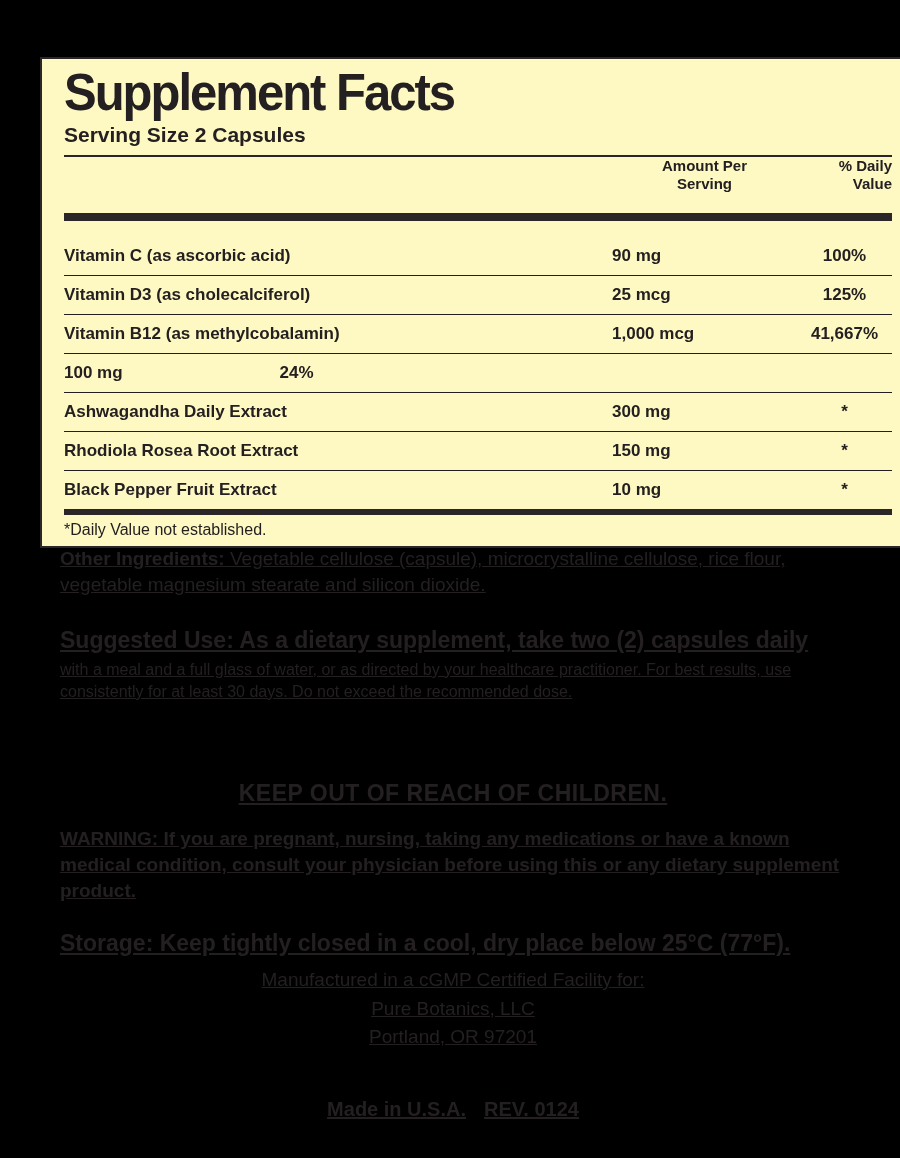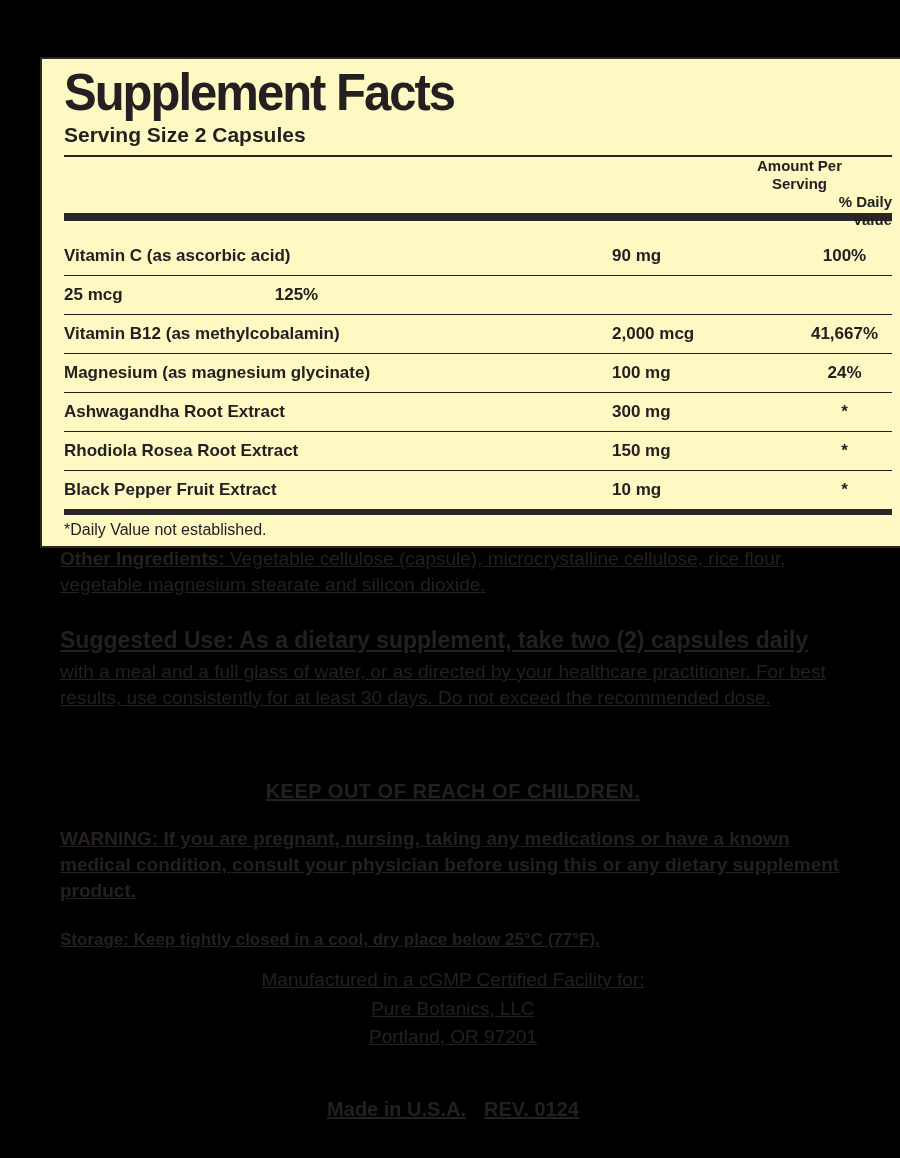--- a/index.html
+++ b/index.html
@@ -12,45 +12,45 @@
     position:absolute;left:40px;top:57px;width:876px;height:491px;
     border:2px solid #2b2728;box-sizing:border-box;background:#fef9c3;
   }
   .panel-inner{position:absolute;left:22px;right:22px;top:8px;}
   .sf-title{
     font-weight:bold;font-size:49px;letter-spacing:-2px;line-height:1.0;
     transform:scaleY(1.04);transform-origin:left top;white-space:nowrap;
   }
   .sf-serving{font-weight:bold;font-size:21px;margin-top:7px;white-space:nowrap;}
   .rule-thin{height:0;border-top:2px solid #2b2728;margin-top:8px;}
-  .hdr-row{display:flex;align-items:flex-end;height:52px;flex-direction:column;}
+  .hdr-row{display:flex;align-items:flex-start;height:52px;}
   .hdr-spacer{flex:1;}
   .hdr-amt{width:185px;text-align:center;font-weight:bold;font-size:15px;line-height:1.2;white-space:pre-line;}
   .hdr-dv{width:95px;text-align:right;font-weight:bold;font-size:15px;line-height:1.2;white-space:pre-line;}
   .rule-thick{height:8px;background:#2b2728;margin-top:4px;}
   .rows{margin-top:16px;}
   .row{
     display:flex;align-items:center;height:38px;font-size:17px;
     border-bottom:1px solid #231f20;
   }
   .row:last-child{border-bottom:none;}
   .row .name{flex:1;font-weight:bold;white-space:nowrap;overflow:hidden;}
   .row .amt{width:185px;font-weight:bold;white-space:nowrap;}
   .row .dv{width:95px;text-align:center;font-weight:bold;white-space:nowrap;}
   .rule-end{height:6px;background:#2b2728;margin-top:0;}
   .footnote{font-size:16px;margin-top:6px;}
   .blk{position:absolute;left:60px;width:786px;line-height:1.38;text-decoration:underline;}
   .b-oi{top:546px;font-size:19px;}
   .b-oi .lead{font-weight:bold;}
   .b-use{top:626px;}
   .use-head{font-weight:bold;font-size:23px;line-height:1.25;white-space:nowrap;}
-  .use-body{font-size:19px;margin-top:4px;}
-  .b-keep{top:778px;text-align:center;font-weight:bold;font-size:20px;letter-spacing:.5px;}
+  .use-body{font-size:16px;margin-top:4px;}
+  .b-keep{top:778px;text-align:center;font-weight:bold;font-size:23px;letter-spacing:.5px;}
   .b-warn{top:826px;font-weight:bold;font-size:19px;}
-  .b-store{top:928px;font-weight:bold;font-size:17px;white-space:nowrap;}
+  .b-store{top:928px;font-weight:bold;font-size:23px;white-space:nowrap;}
   .b-dist{top:966px;text-align:center;font-size:19px;line-height:1.5;}
   .b-made{top:1096px;text-align:center;font-weight:bold;font-size:20px;}
   .b-made .gap{display:inline-block;width:18px;}
 </style>
 </head>
 <body>
 
 <div class="panel">
   <div class="panel-inner">
     <div class="sf-title">Supplement Facts</div>
@@ -66,35 +66,35 @@
     </div>
     <div class="rule-thick"></div>
 
     <div class="rows">
       <div class="row">
         <div class="name">Vitamin C (as ascorbic acid)</div>
         <div class="amt">90 mg</div>
         <div class="dv">100%</div>
       </div>
       <div class="row">
+        <div class="name">Vitamin D3 (as cholecalciferol)</div>
         <div class="amt">25 mcg</div>
         <div class="dv">125%</div>
       </div>
       <div class="row">
         <div class="name">Vitamin B12 (as methylcobalamin)</div>
-        <div class="amt">2,000 mcg</div>
+        <div class="amt">1,000 mcg</div>
         <div class="dv">41,667%</div>
       </div>
       <div class="row">
-        <div class="name">Magnesium (as magnesium glycinate)</div>
         <div class="amt">100 mg</div>
         <div class="dv">24%</div>
       </div>
       <div class="row">
-        <div class="name">Ashwagandha Root Extract</div>
+        <div class="name">Ashwagandha Daily Extract</div>
         <div class="amt">300 mg</div>
         <div class="dv">*</div>
       </div>
       <div class="row">
         <div class="name">Rhodiola Rosea Root Extract</div>
         <div class="amt">150 mg</div>
         <div class="dv">*</div>
       </div>
       <div class="row">
         <div class="name">Black Pepper Fruit Extract</div>

